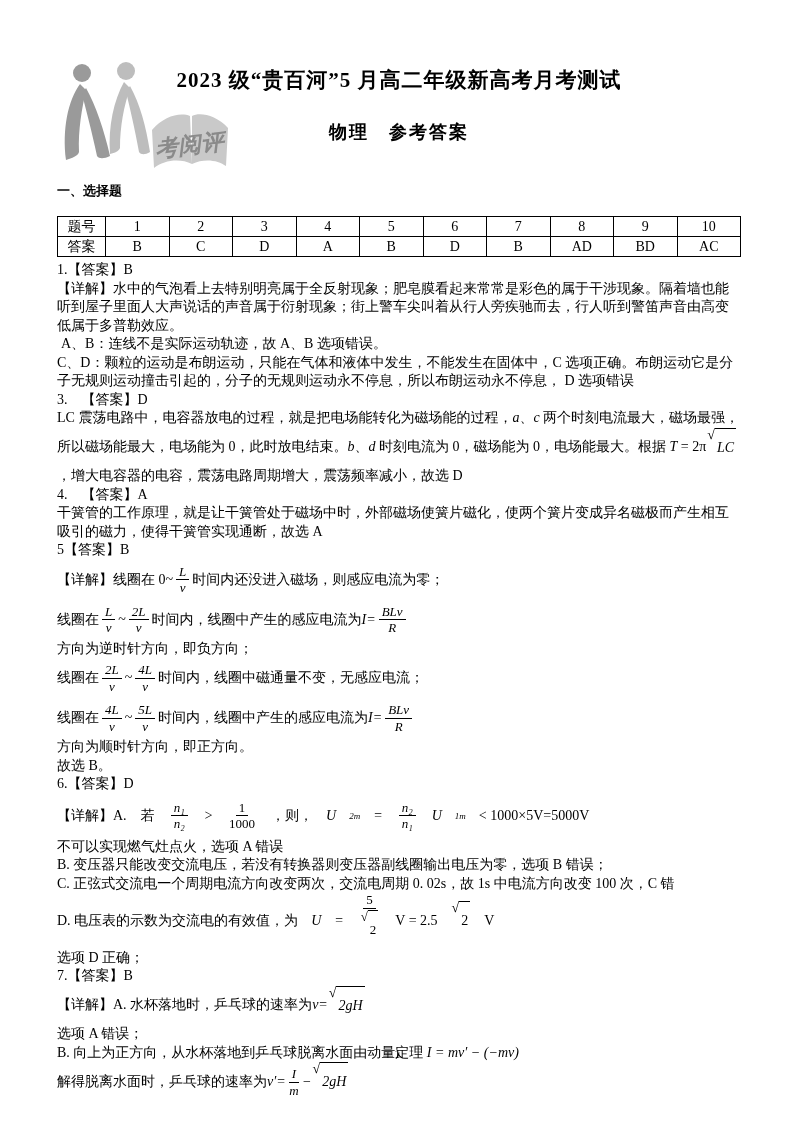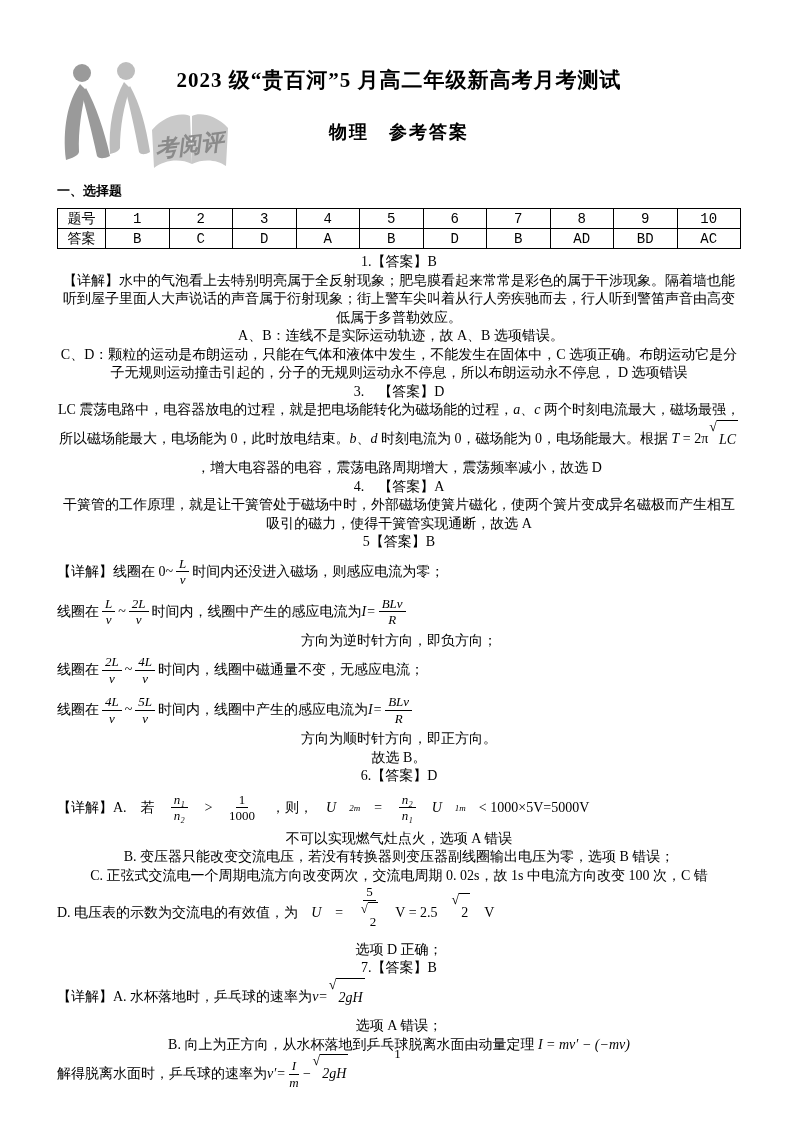--- a/index.html
+++ b/index.html
@@ -15,28 +15,28 @@
 
   .hdr { text-align:center; }
   .title1 { font-size:21px; font-weight:600; letter-spacing:1px; }
   .title2 { font-size:18px; font-weight:800;
             font-family:"Liberation Sans","DejaVu Sans",sans-serif;
             margin-top:26px; letter-spacing:2px; }
 
   .sec-h { margin-top:38px; font-size:13px; font-weight:700;
            font-family:"Liberation Sans","DejaVu Sans",sans-serif; }
 
-  table.ans { width:100%; border-collapse:collapse; margin-top:8px;
-              table-layout:fixed;font-family:Liberation Mono, monospace; }
+  table.ans { width:100%; border-collapse:collapse; margin-top:16px;
+              table-layout:fixed; }
   table.ans td { border:1.4px solid #000; text-align:center;
                  font-size:14px; height:20px; padding:0; }
   table.ans td.lbl { width:48px; font-size:14px; }
 
   .body-text { margin-top:4px; font-size:14px; line-height:18.5px; }
-  .body-text p { margin:0;text-align:center; }
+  .body-text p { margin:0; }
   .mi { font-family:"Liberation Serif",serif; font-style:italic; }
   .msub { font-size:9px; font-style:italic; }
 
   .frac { display:inline-flex; flex-direction:column; align-items:center;
           vertical-align:middle; line-height:1.05; font-size:13px;
           margin:0 3px; font-family:"Liberation Serif",serif; font-style:italic; }
   .frac .num { border-bottom:1px solid #000; padding:0 3px 1px; }
   .frac .den { padding-top:1px; }
   .frac.up { font-style:normal; }
 

